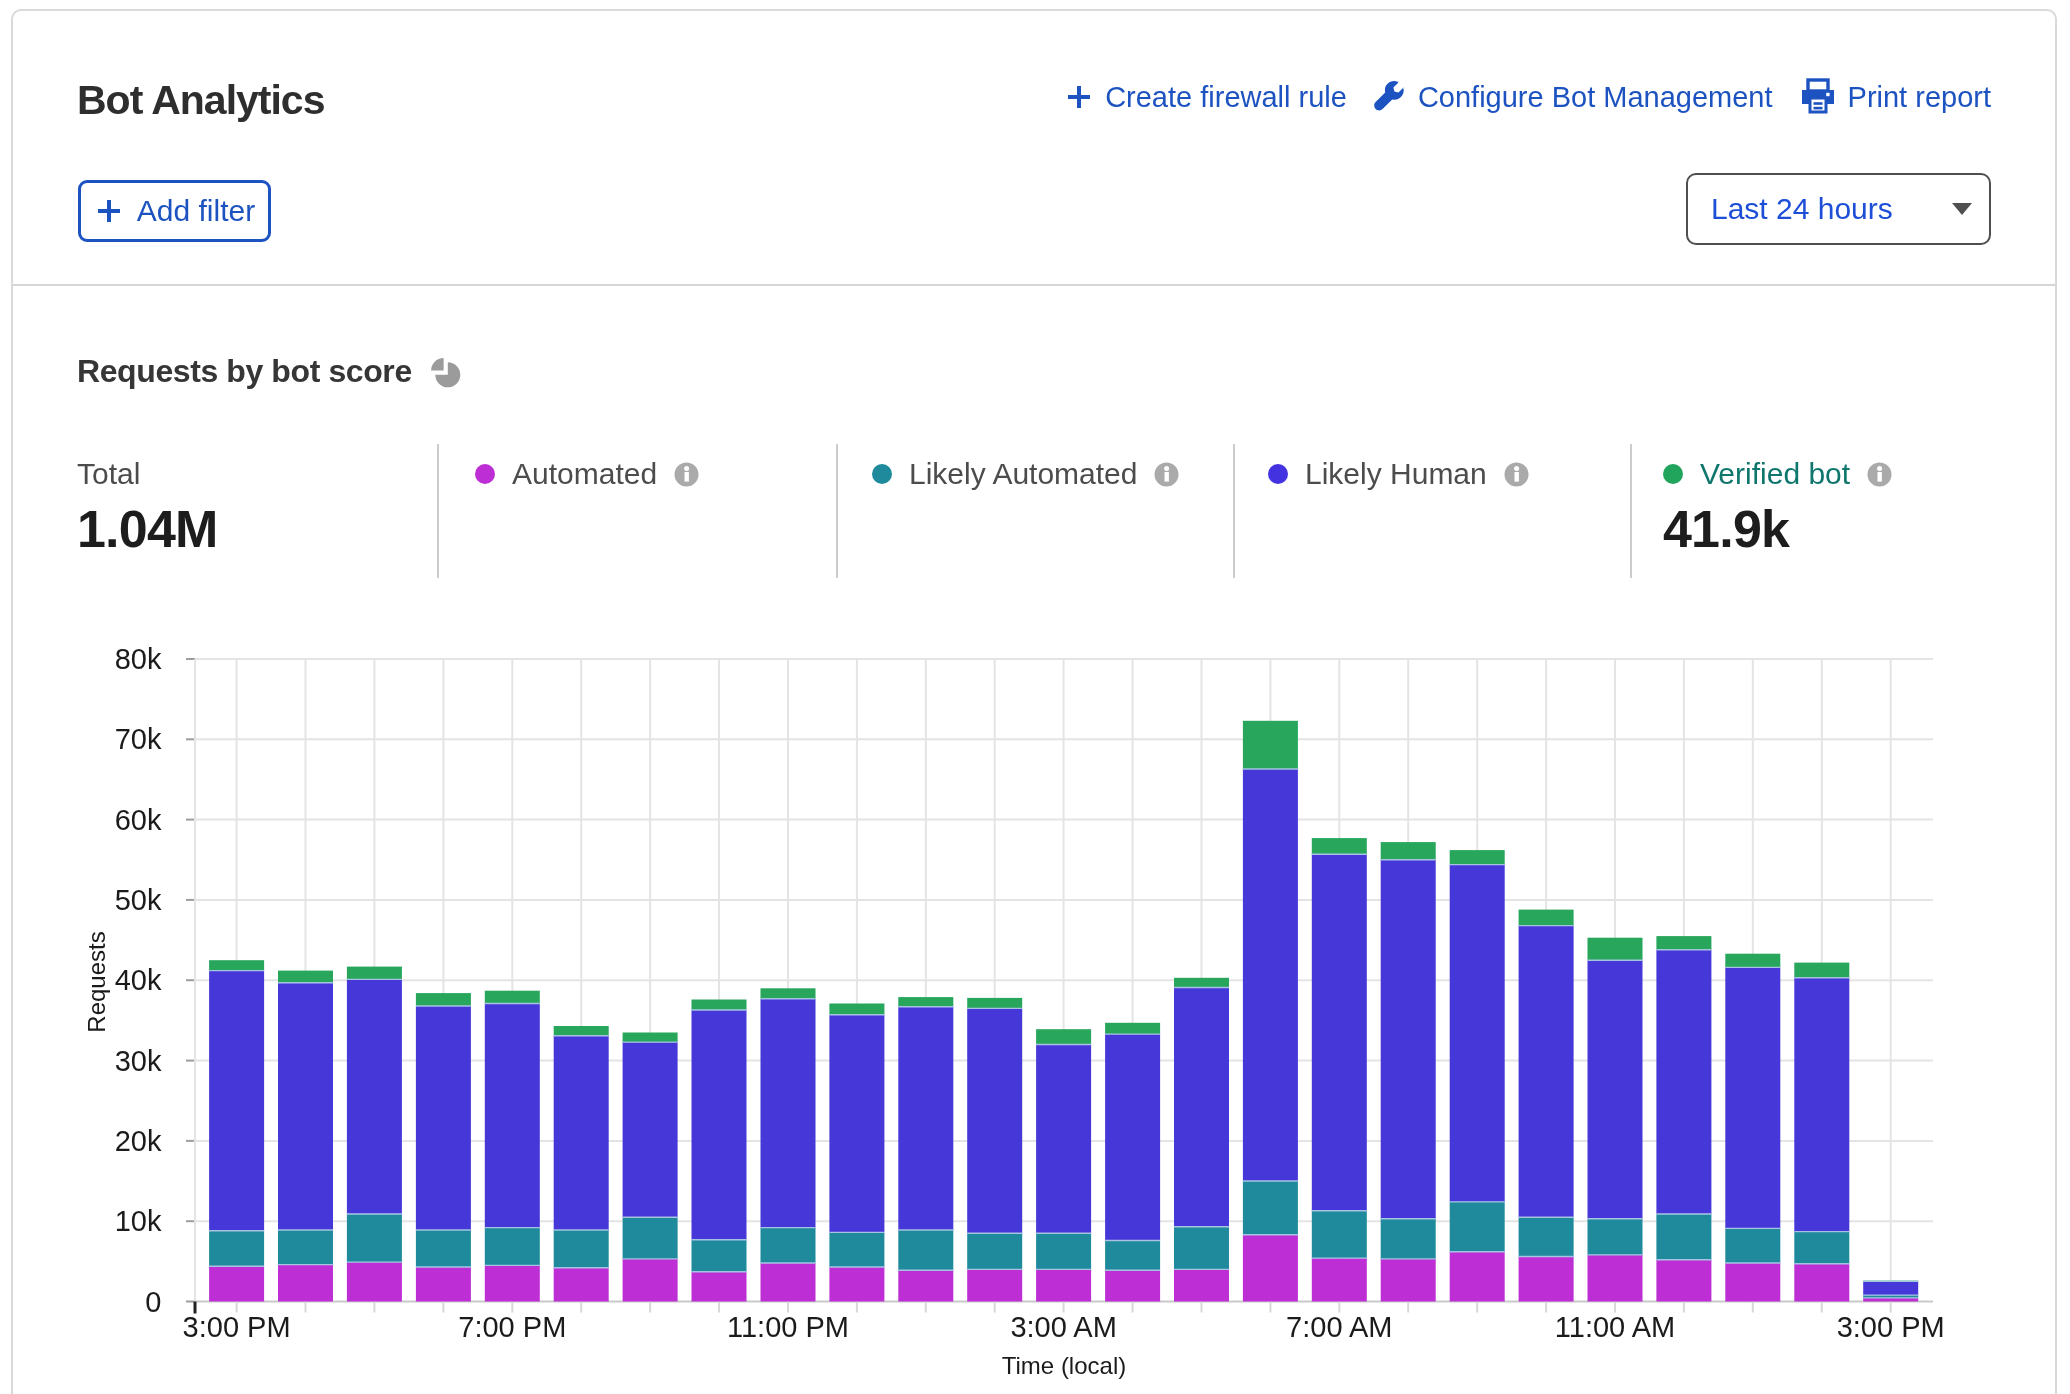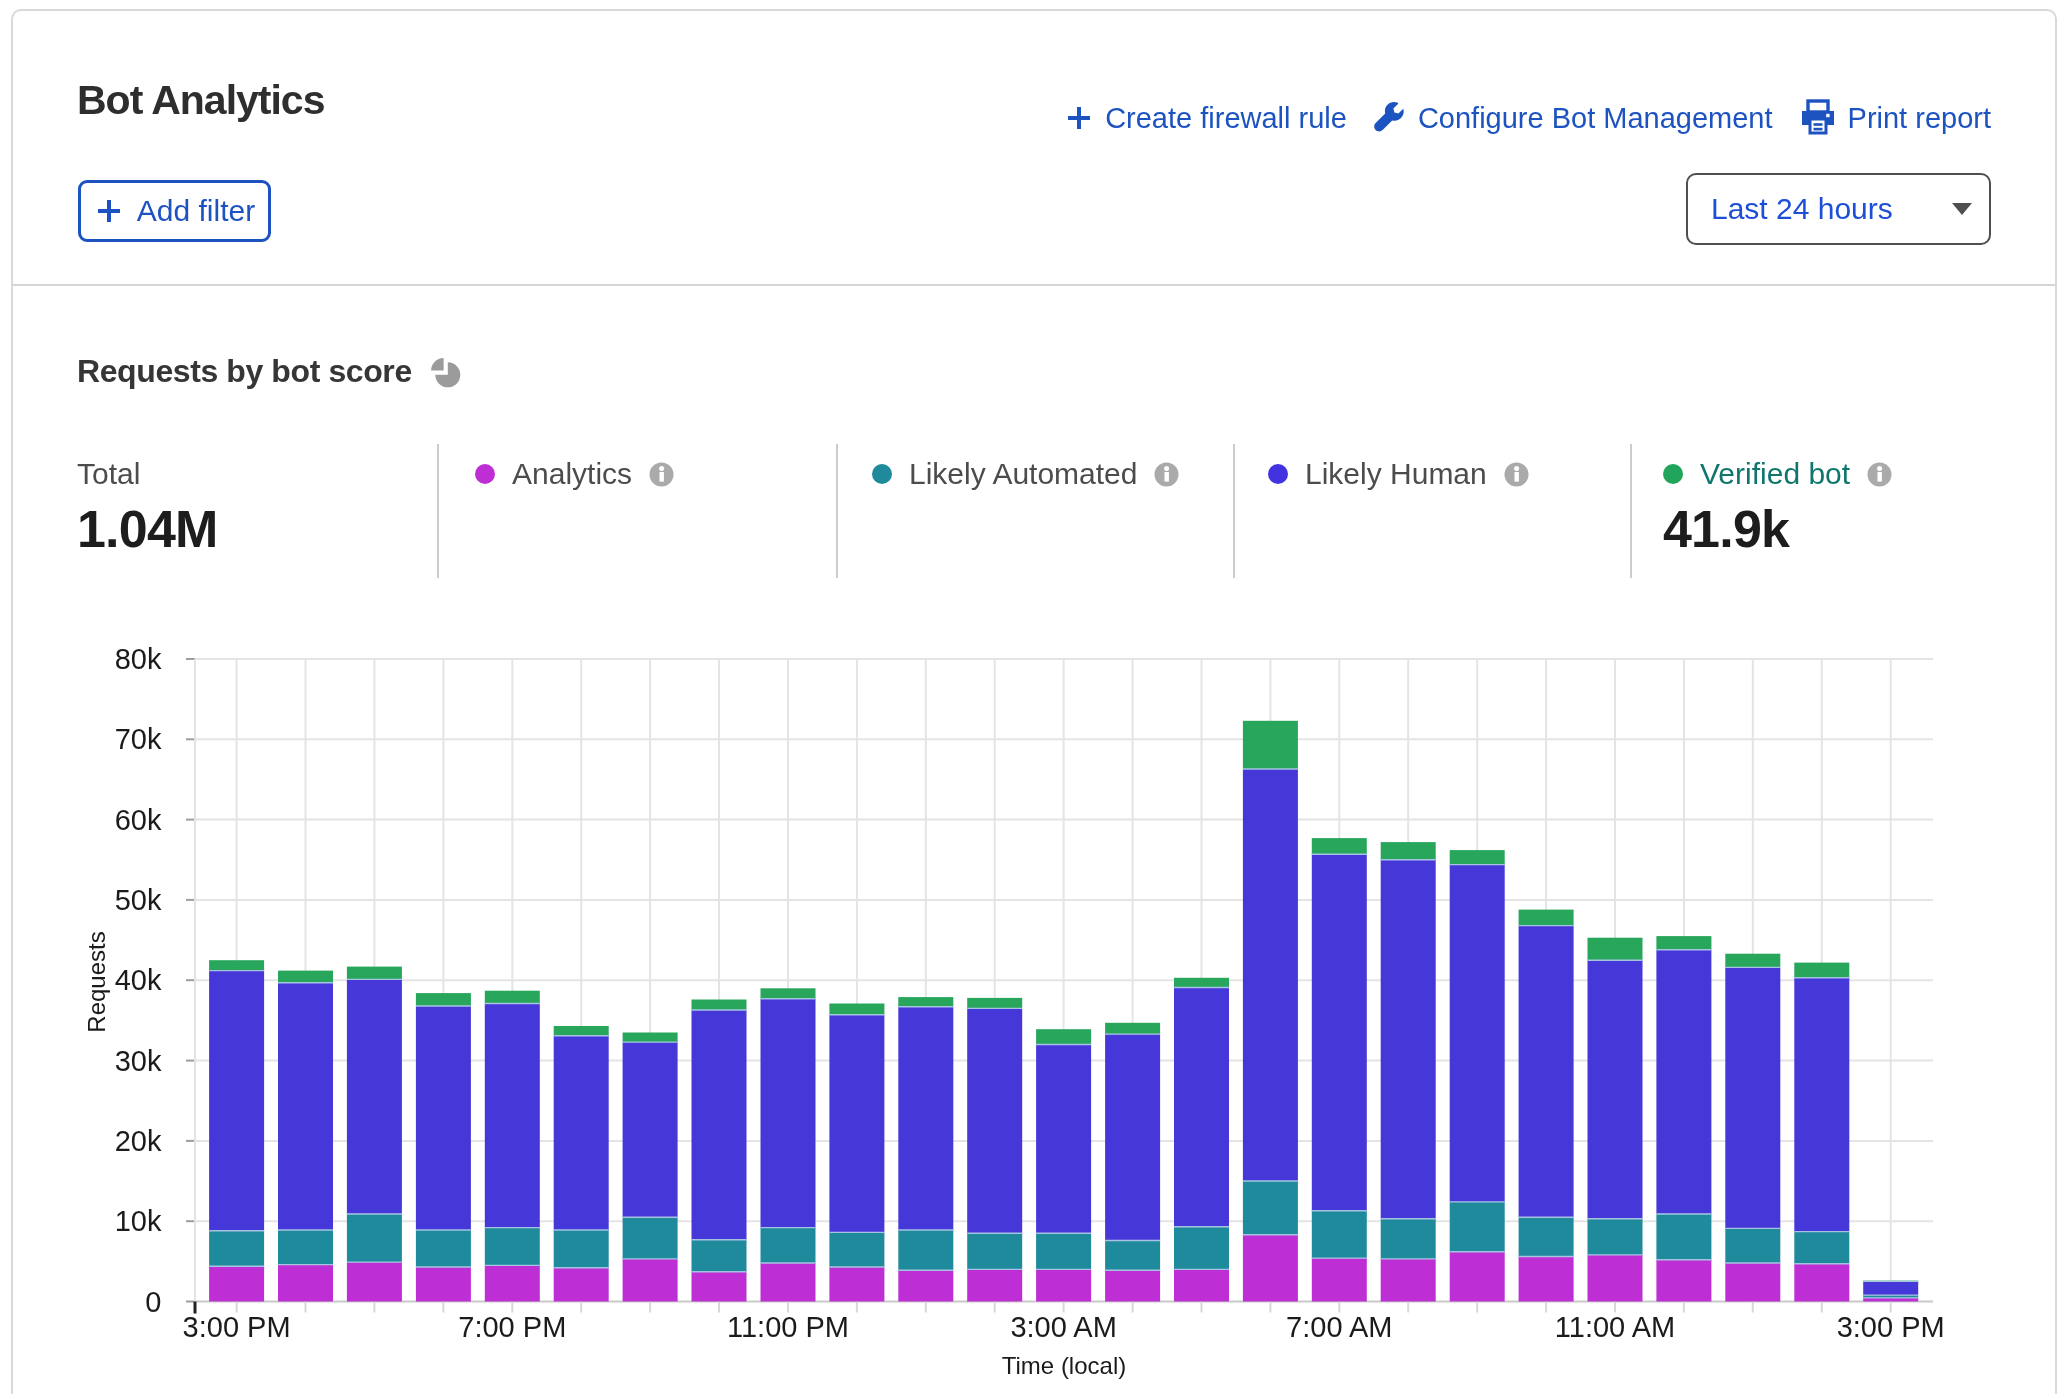--- a/index.html
+++ b/index.html
@@ -3,21 +3,21 @@
 <style>
 html,body { margin:0; padding:0; background:#fff; }
 body { width:2070px; height:1394px; position:relative; overflow:hidden;
        font-family:"Liberation Sans", sans-serif; -webkit-font-smoothing:antialiased; }
 .card { position:absolute; left:11px; top:9px; width:2042px; height:1500px;
          border:2px solid #d9d9d9; border-radius:10px; }
 .hdrline { position:absolute; left:13px; top:284px; width:2042px; height:2px; background:#d5d5d5; }
 .title { position:absolute; left:77px; top:77px; font-size:41px; font-weight:bold; color:#2e2e2e; letter-spacing:-1px; }
 .links { position:absolute; right:79px; top:78px; display:flex; align-items:center; gap:26px;
           font-size:29px; color:#1d53c0; }
-.links .lk { display:flex; align-items:center; gap:11px; white-space:nowrap;margin-top:21px; }
+.links .lk { display:flex; align-items:center; gap:11px; white-space:nowrap; }
 .addfilter { position:absolute; left:78px; top:180px; width:193px; height:62px; box-sizing:border-box;
   border:3px solid #1d53c0; border-radius:9px; display:flex; align-items:center; justify-content:center;
   gap:13px; color:#1d53c0; font-size:30px; }
 .dropdown { position:absolute; left:1686px; top:173px; width:305px; height:72px; box-sizing:border-box;
   border:2.5px solid #4f4f4f; border-radius:10px; display:flex; align-items:center;
   padding:0 16px 0 23px; font-size:30px; color:#1d4ed8; }
 .dropdown .sp { flex:1; }
 .h2 { position:absolute; left:77px; top:353px; font-size:32px; font-weight:bold; color:#363636; letter-spacing:-0.4px;
        display:flex; align-items:flex-start; }
 </style></head>
@@ -74,21 +74,21 @@
   </div>
 <div style="position:absolute;left:77px;top:455px">
     <div style="display:flex;align-items:center;height:38px">
       <span style="font-size:30px;color:#4c4c4c;white-space:nowrap">Total</span>
     </div>
     <div style="font-size:52px;font-weight:bold;color:#1d1d1d;margin-top:6px;letter-spacing:-0.8px">1.04M</div>
   </div>
 <div style="position:absolute;left:475px;top:455px">
     <div style="display:flex;align-items:center;height:38px">
       <span style="width:20px;height:20px;border-radius:50%;background:#bd2fd4;margin-right:17px;flex:none"></span>
-      <span style="font-size:30px;color:#4c4c4c;white-space:nowrap">Analytics</span>
+      <span style="font-size:30px;color:#4c4c4c;white-space:nowrap">Automated</span>
       <span style="margin-left:17px;display:flex">
         <svg width="25" height="25" viewBox="0 0 25 25" style="flex:none">
           <circle cx="12.5" cy="12.5" r="12" fill="#aaa"></circle>
           <rect x="10.5" y="10" width="4.4" height="9.6" fill="#fff"></rect>
           <circle cx="12.6" cy="6.4" r="2.5" fill="#fff"></circle>
         </svg>
       </span>
     </div>
   </div>
 <div style="position:absolute;left:872px;top:455px">

